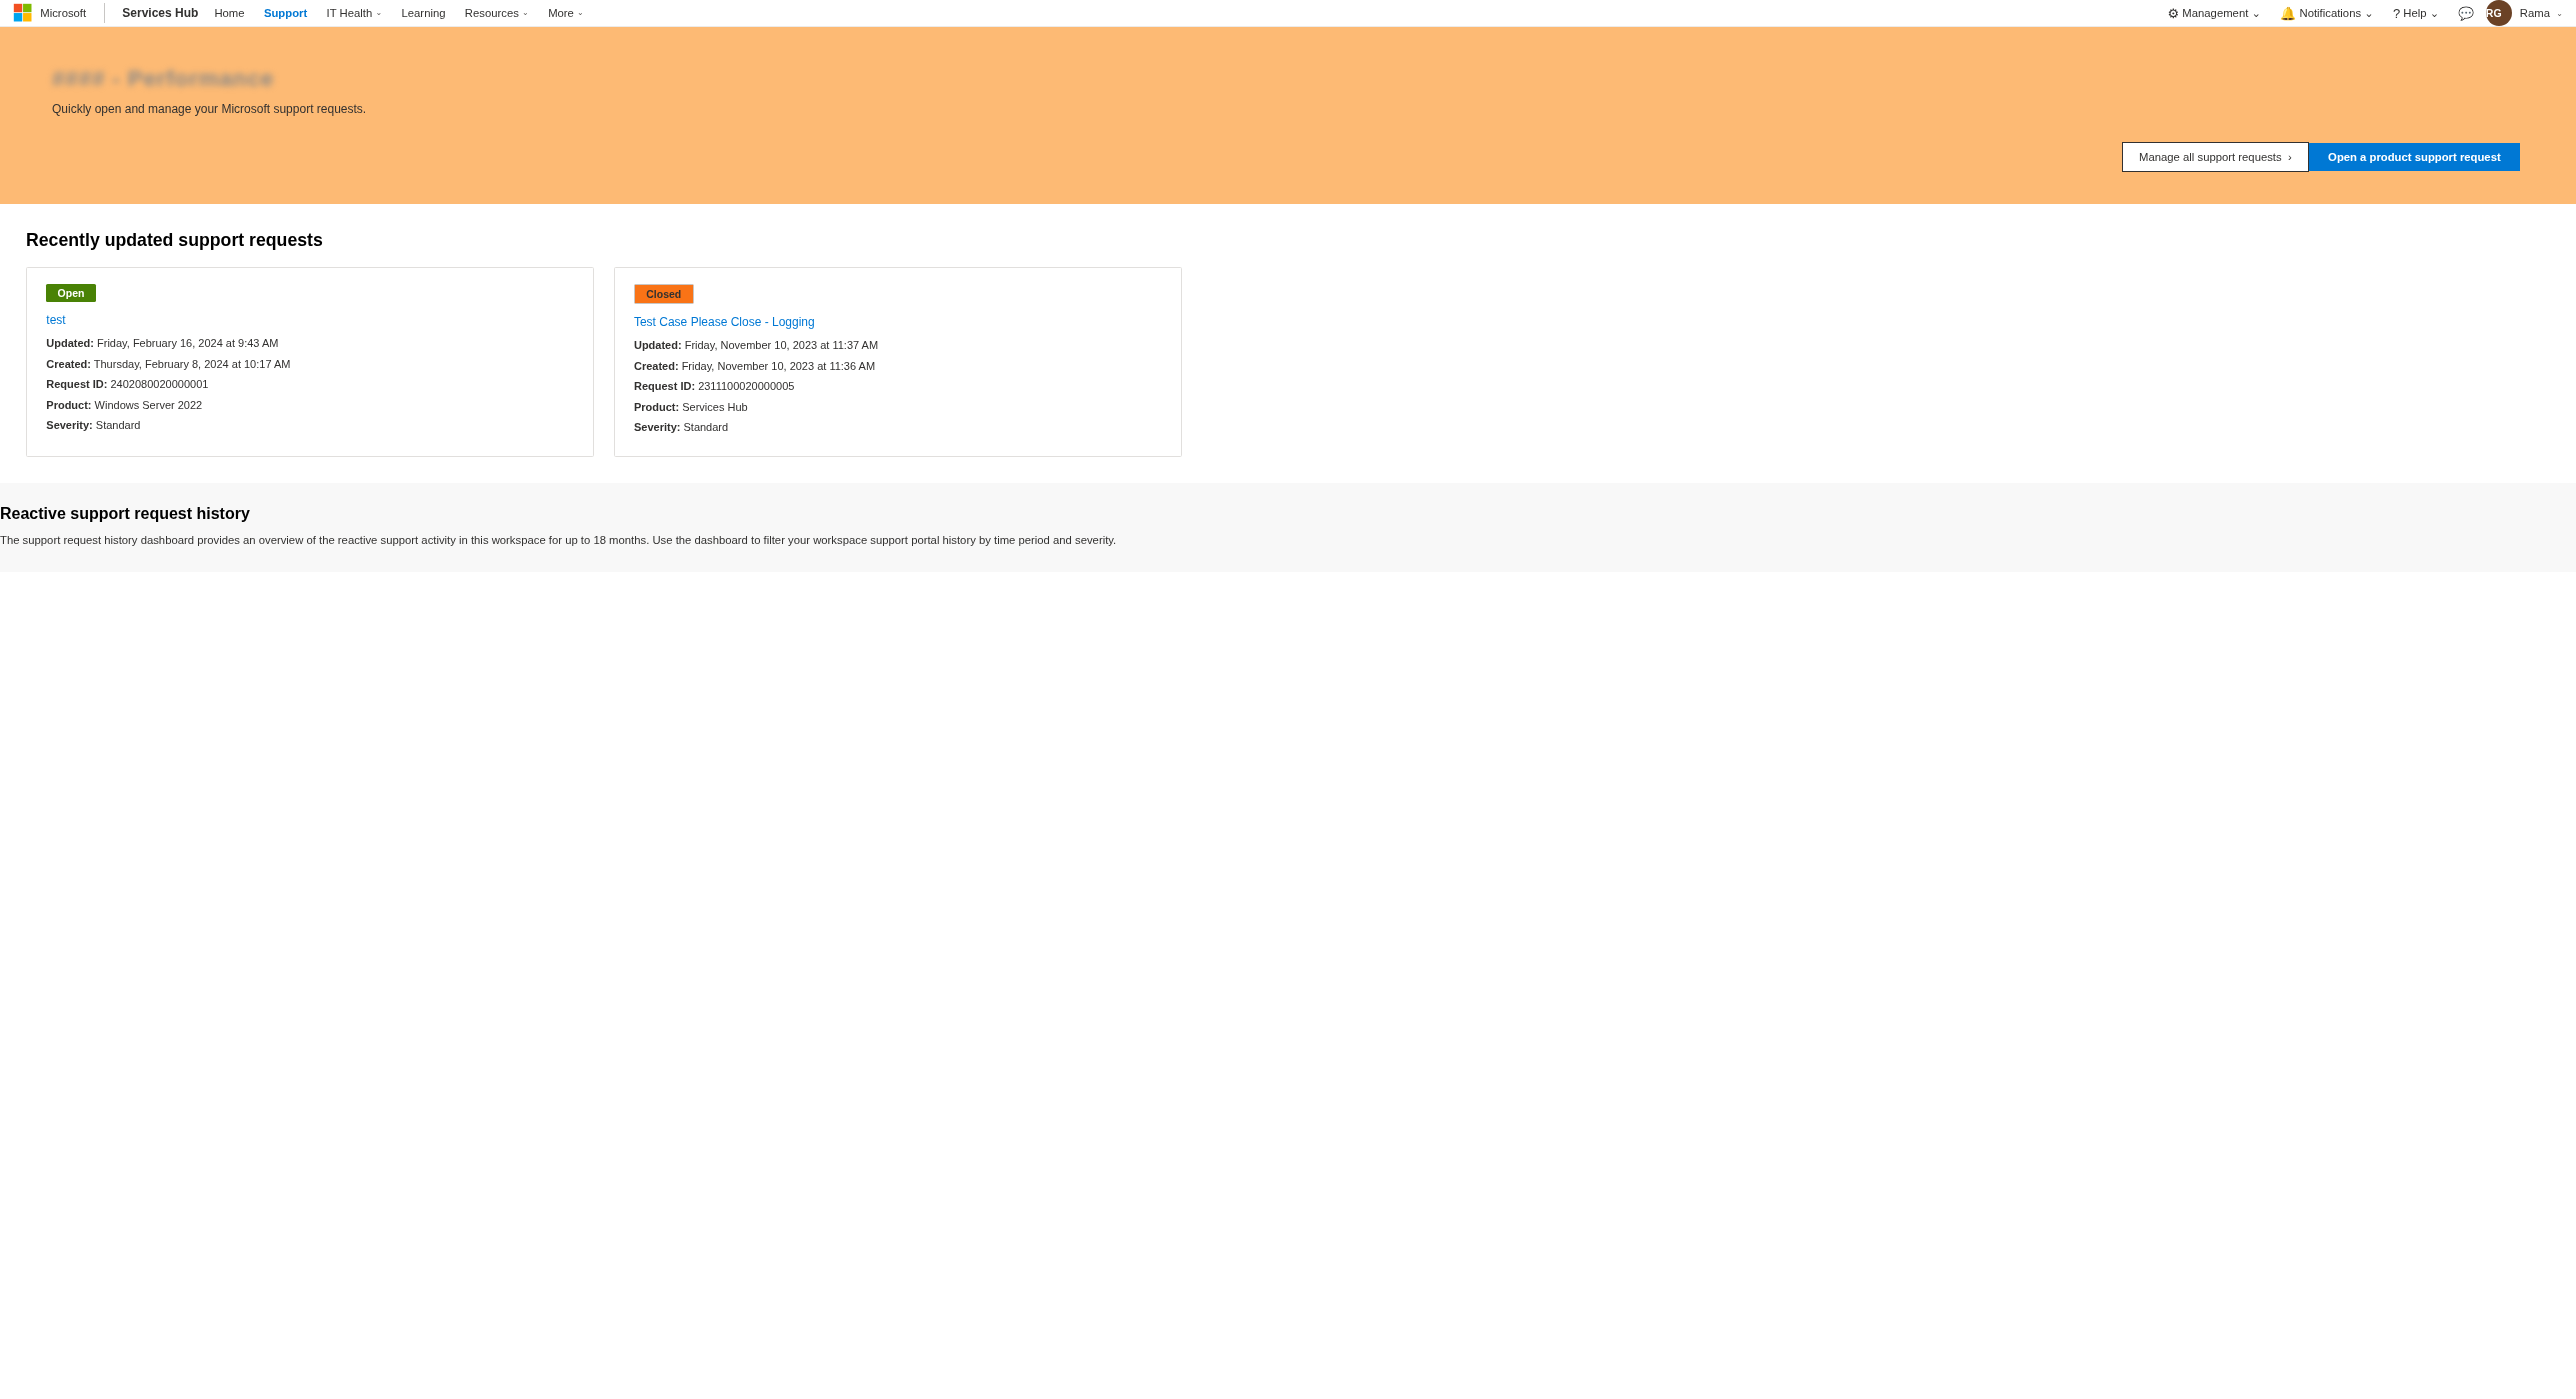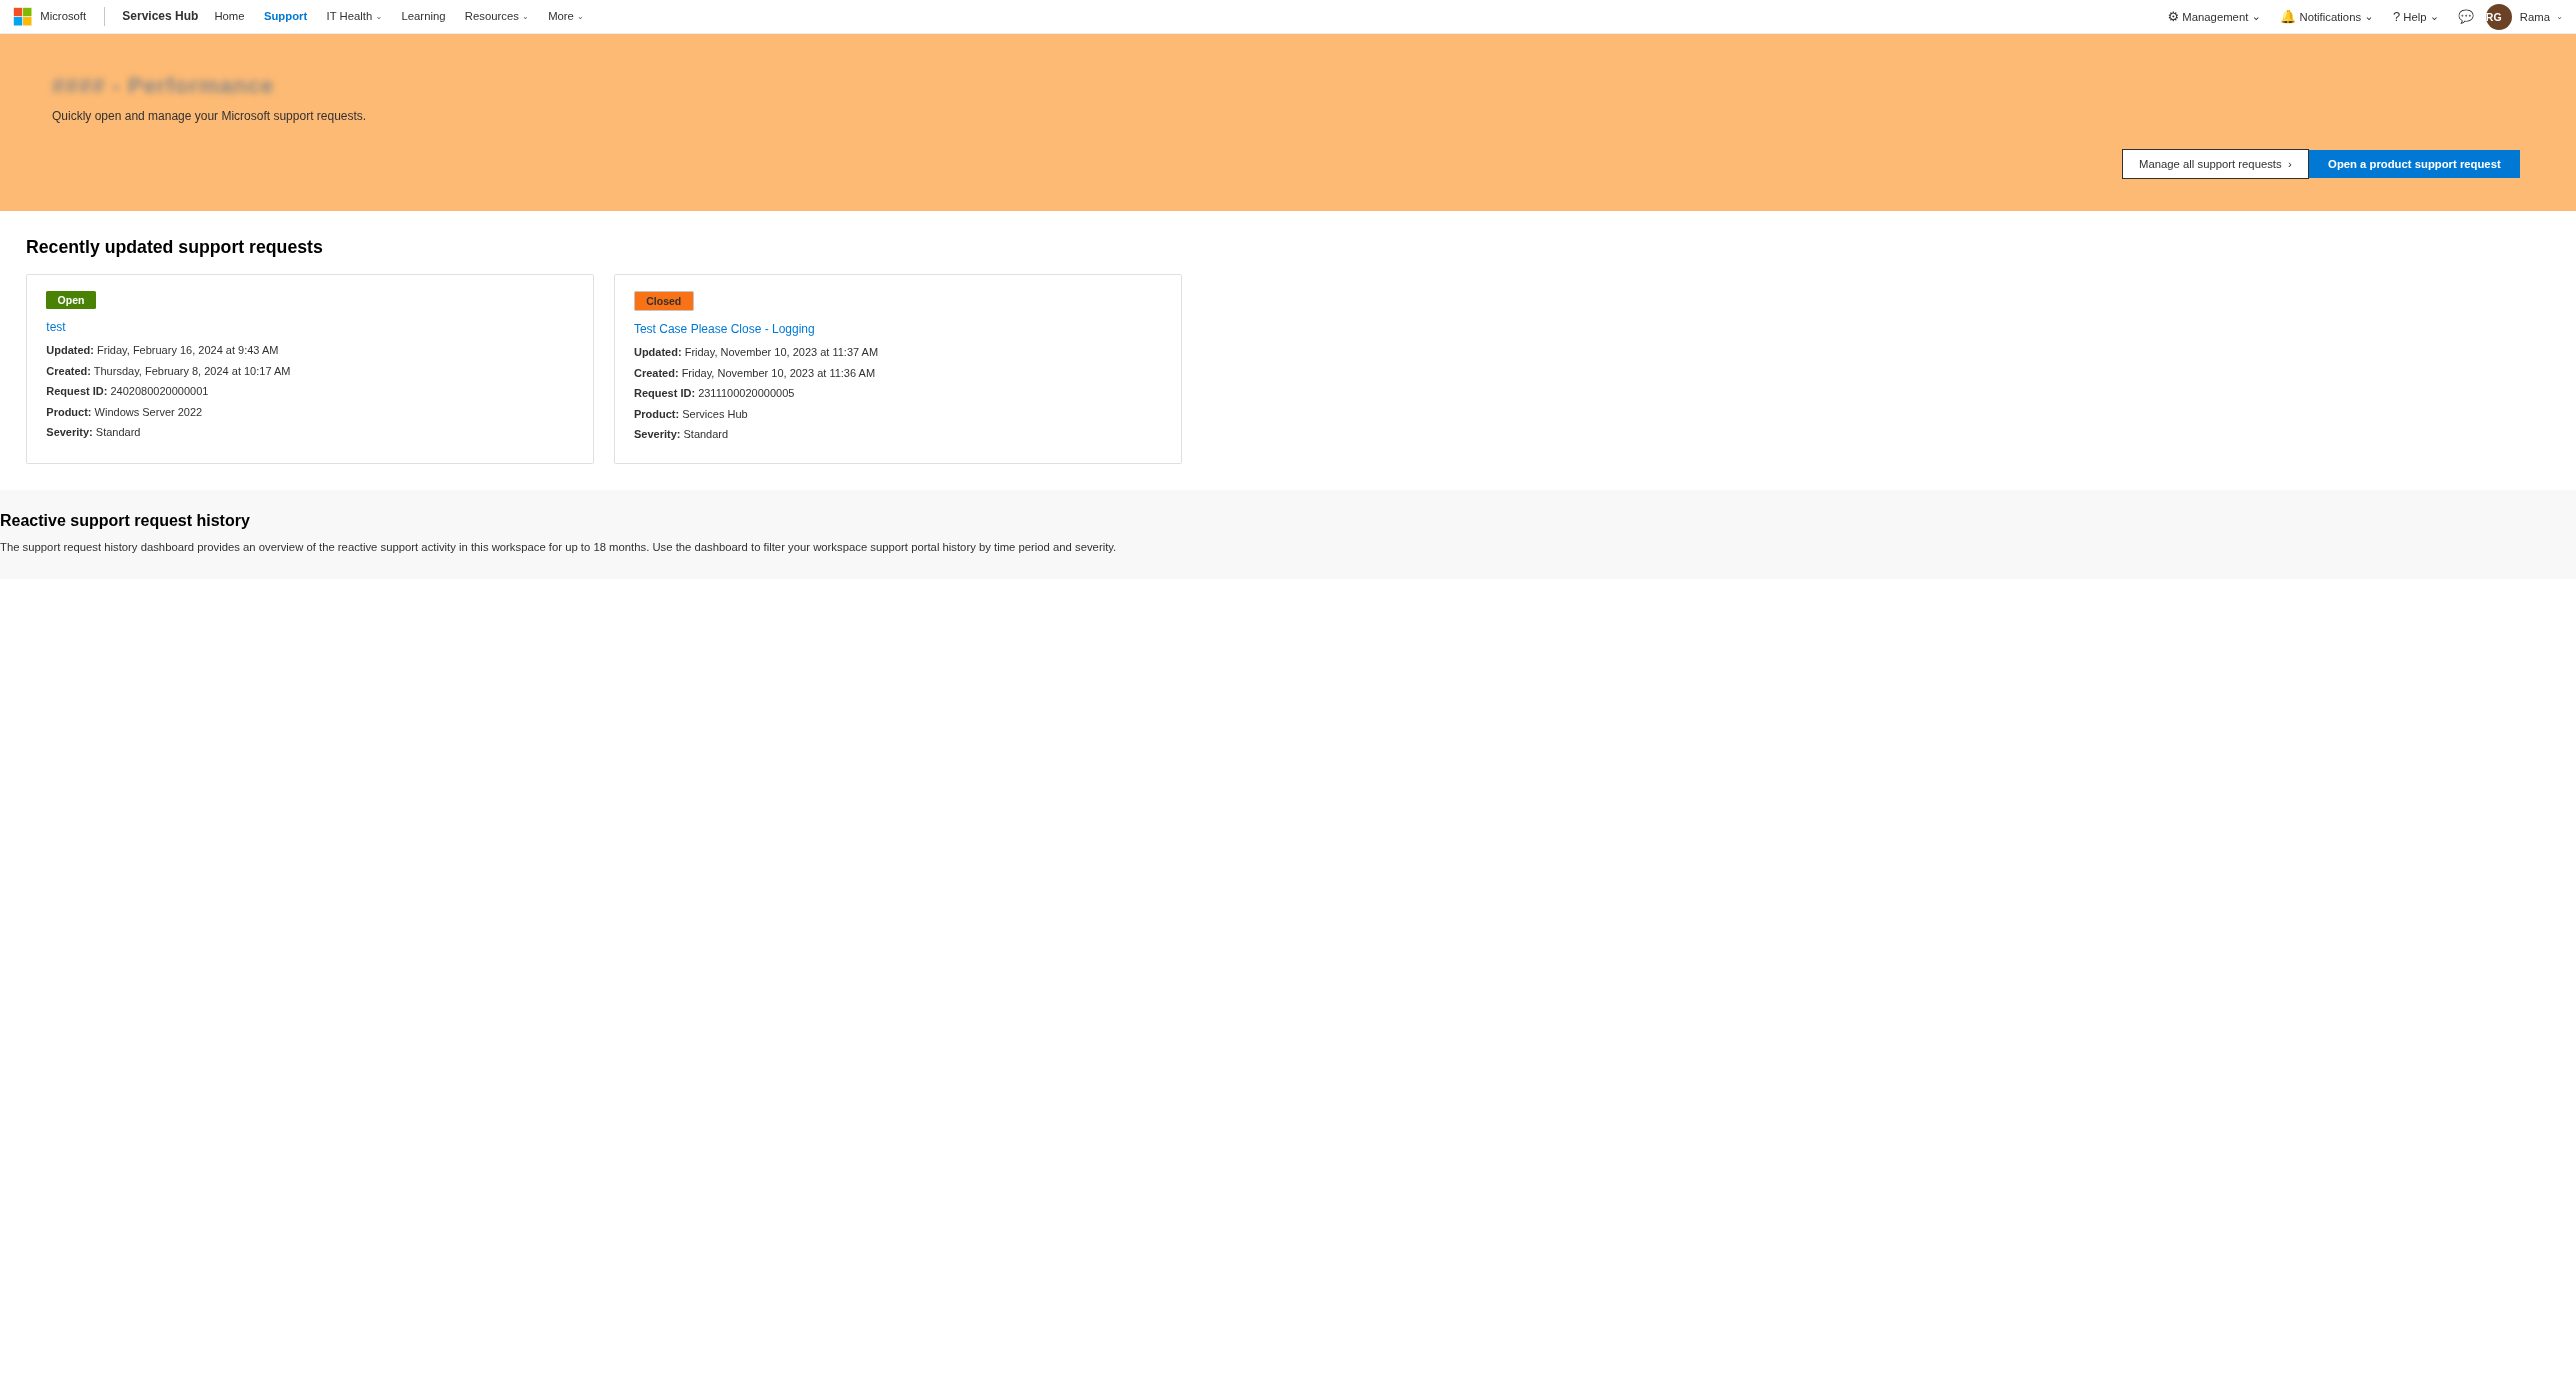--- a/index.html
+++ b/index.html
@@ -2,21 +2,21 @@
 <html style="font-size:13px"><head>
   <meta charset="utf-8">
   <style>
     * { margin: 0; padding: 0; box-sizing: border-box; }
     body { font-family: 'Segoe UI', Arial, sans-serif; font-size: 11.3px; color: #323130; background: #fff; }
 
     
     .navbar {
       display: flex;
       align-items: center;
-      height: 34px;
+      height: 27px;
       padding: 0 13px;
       border-bottom: 0.8px solid #edebe9;
       background: #fff;
       gap: 0;
     }
     .navbar-brand {
       display: flex;
       align-items: center;
       gap: 8px;
       margin-right: 6.4px;

